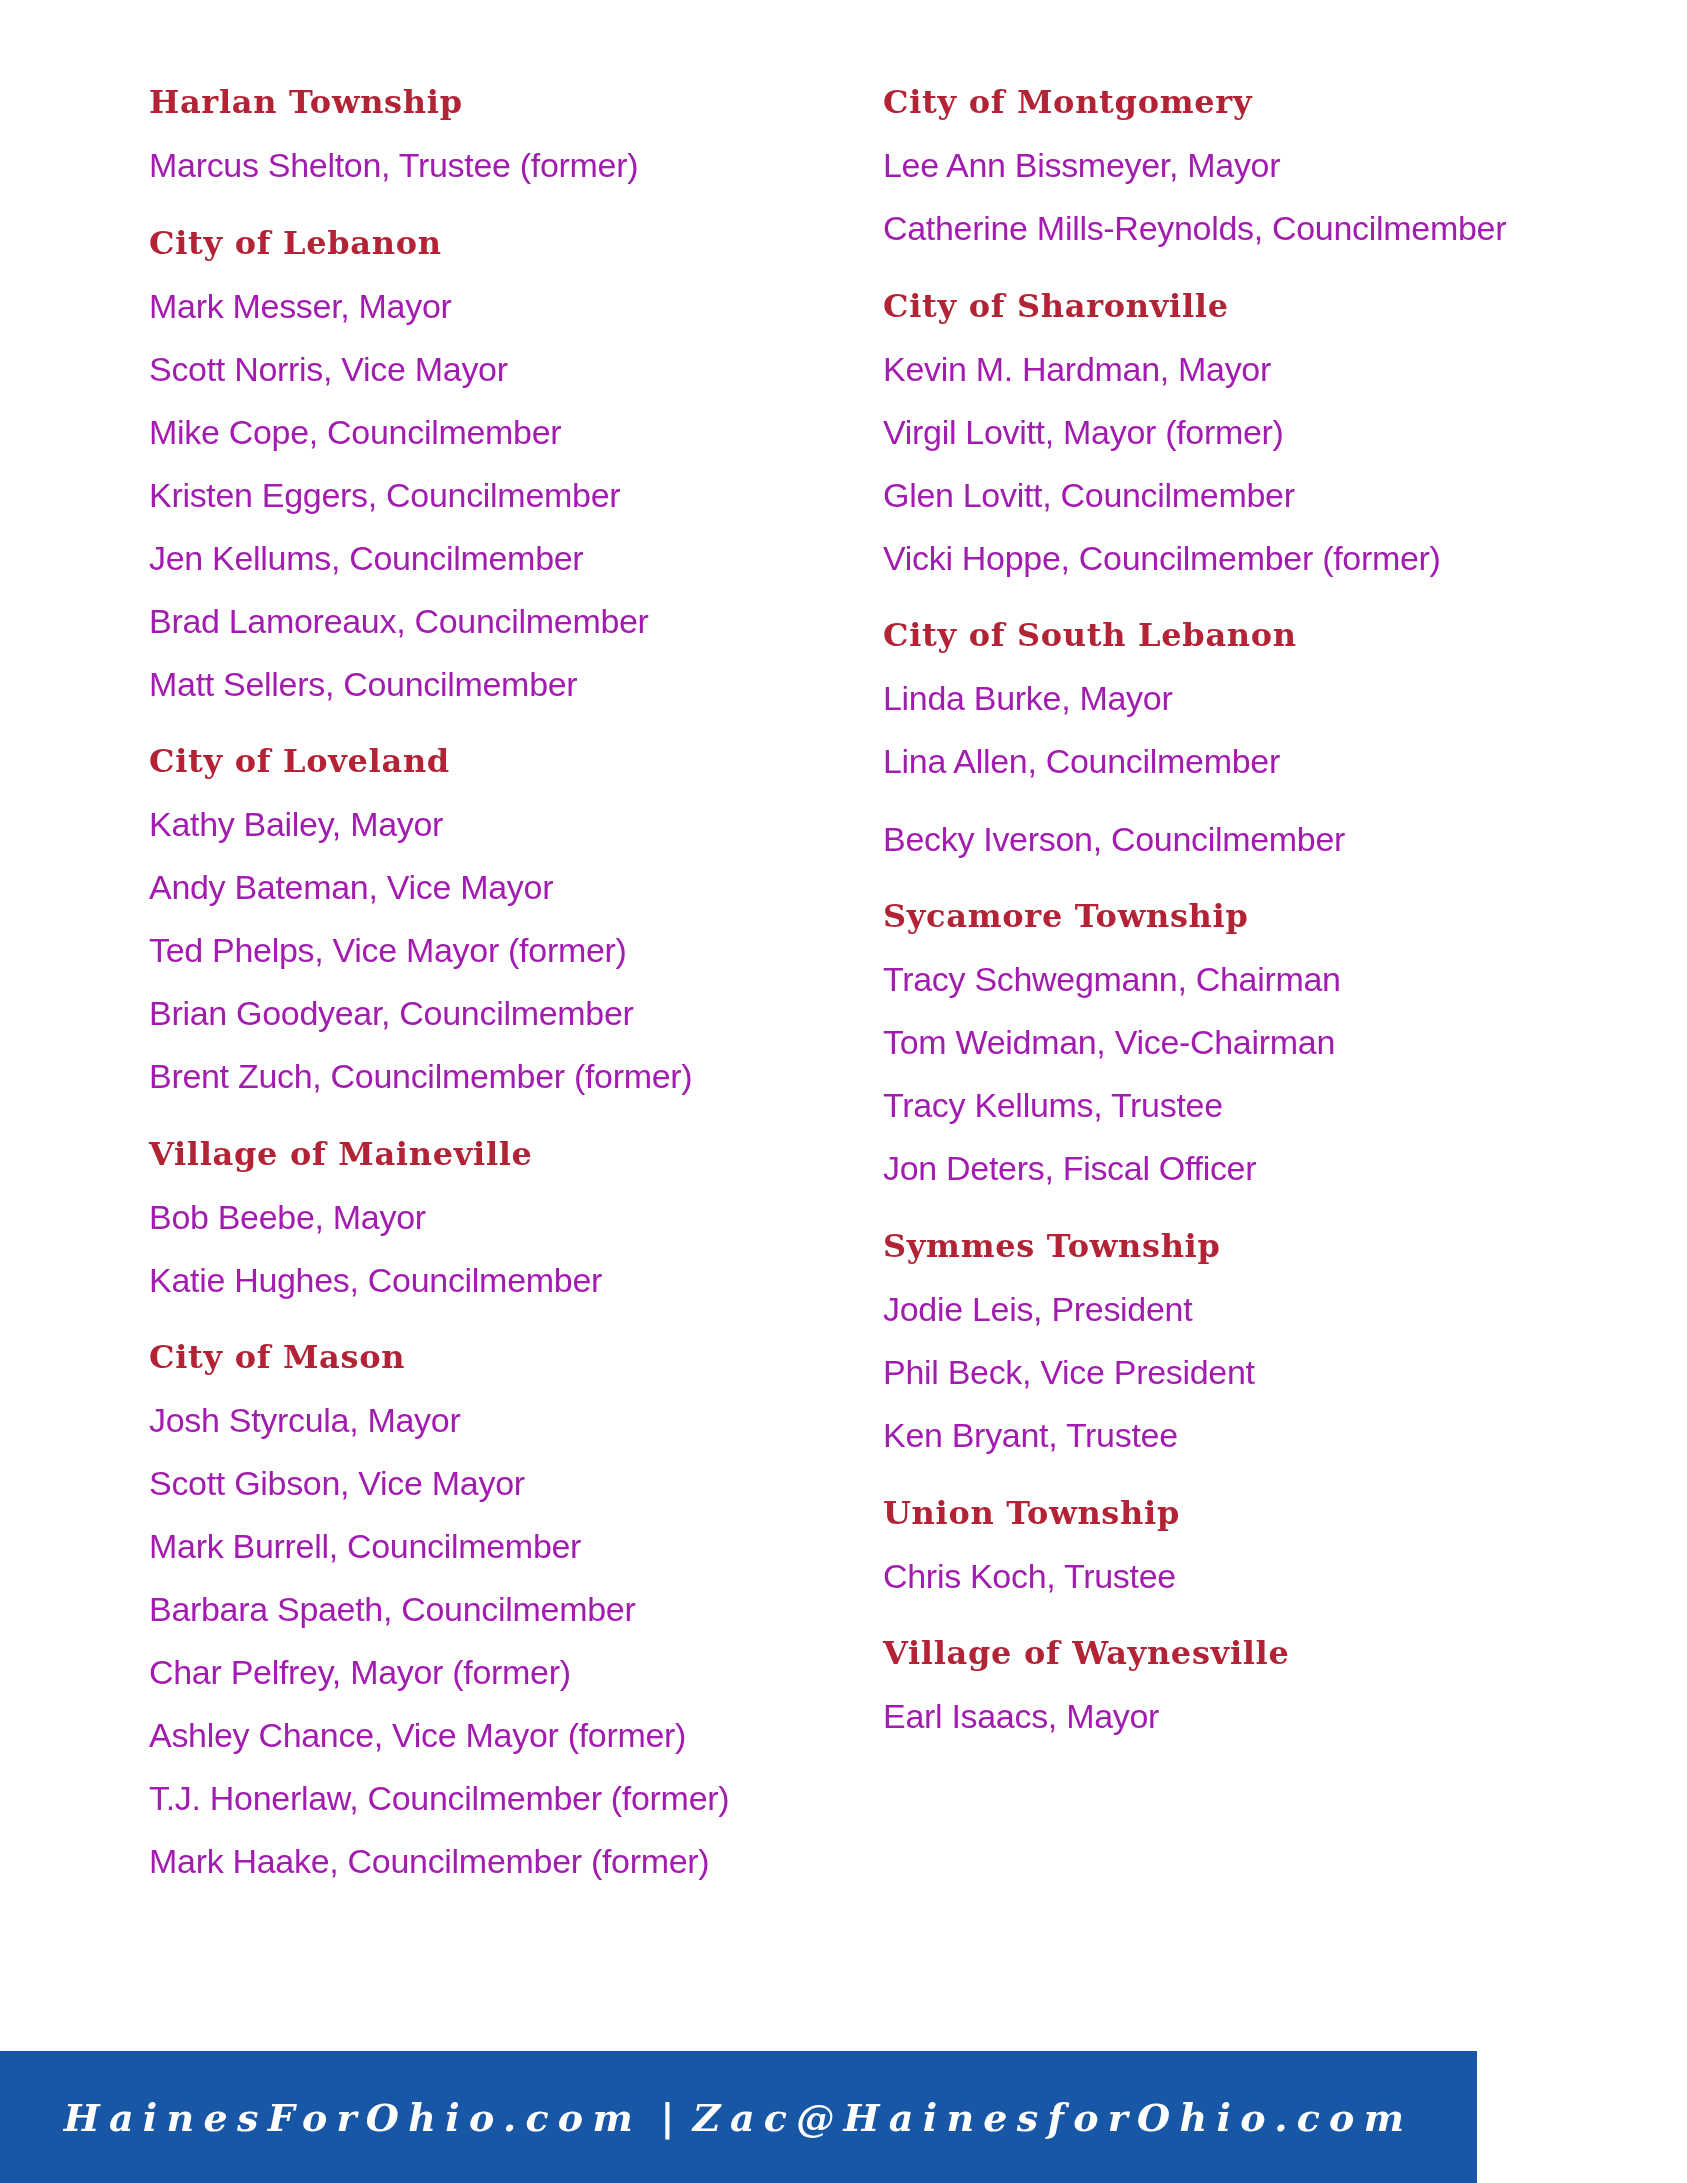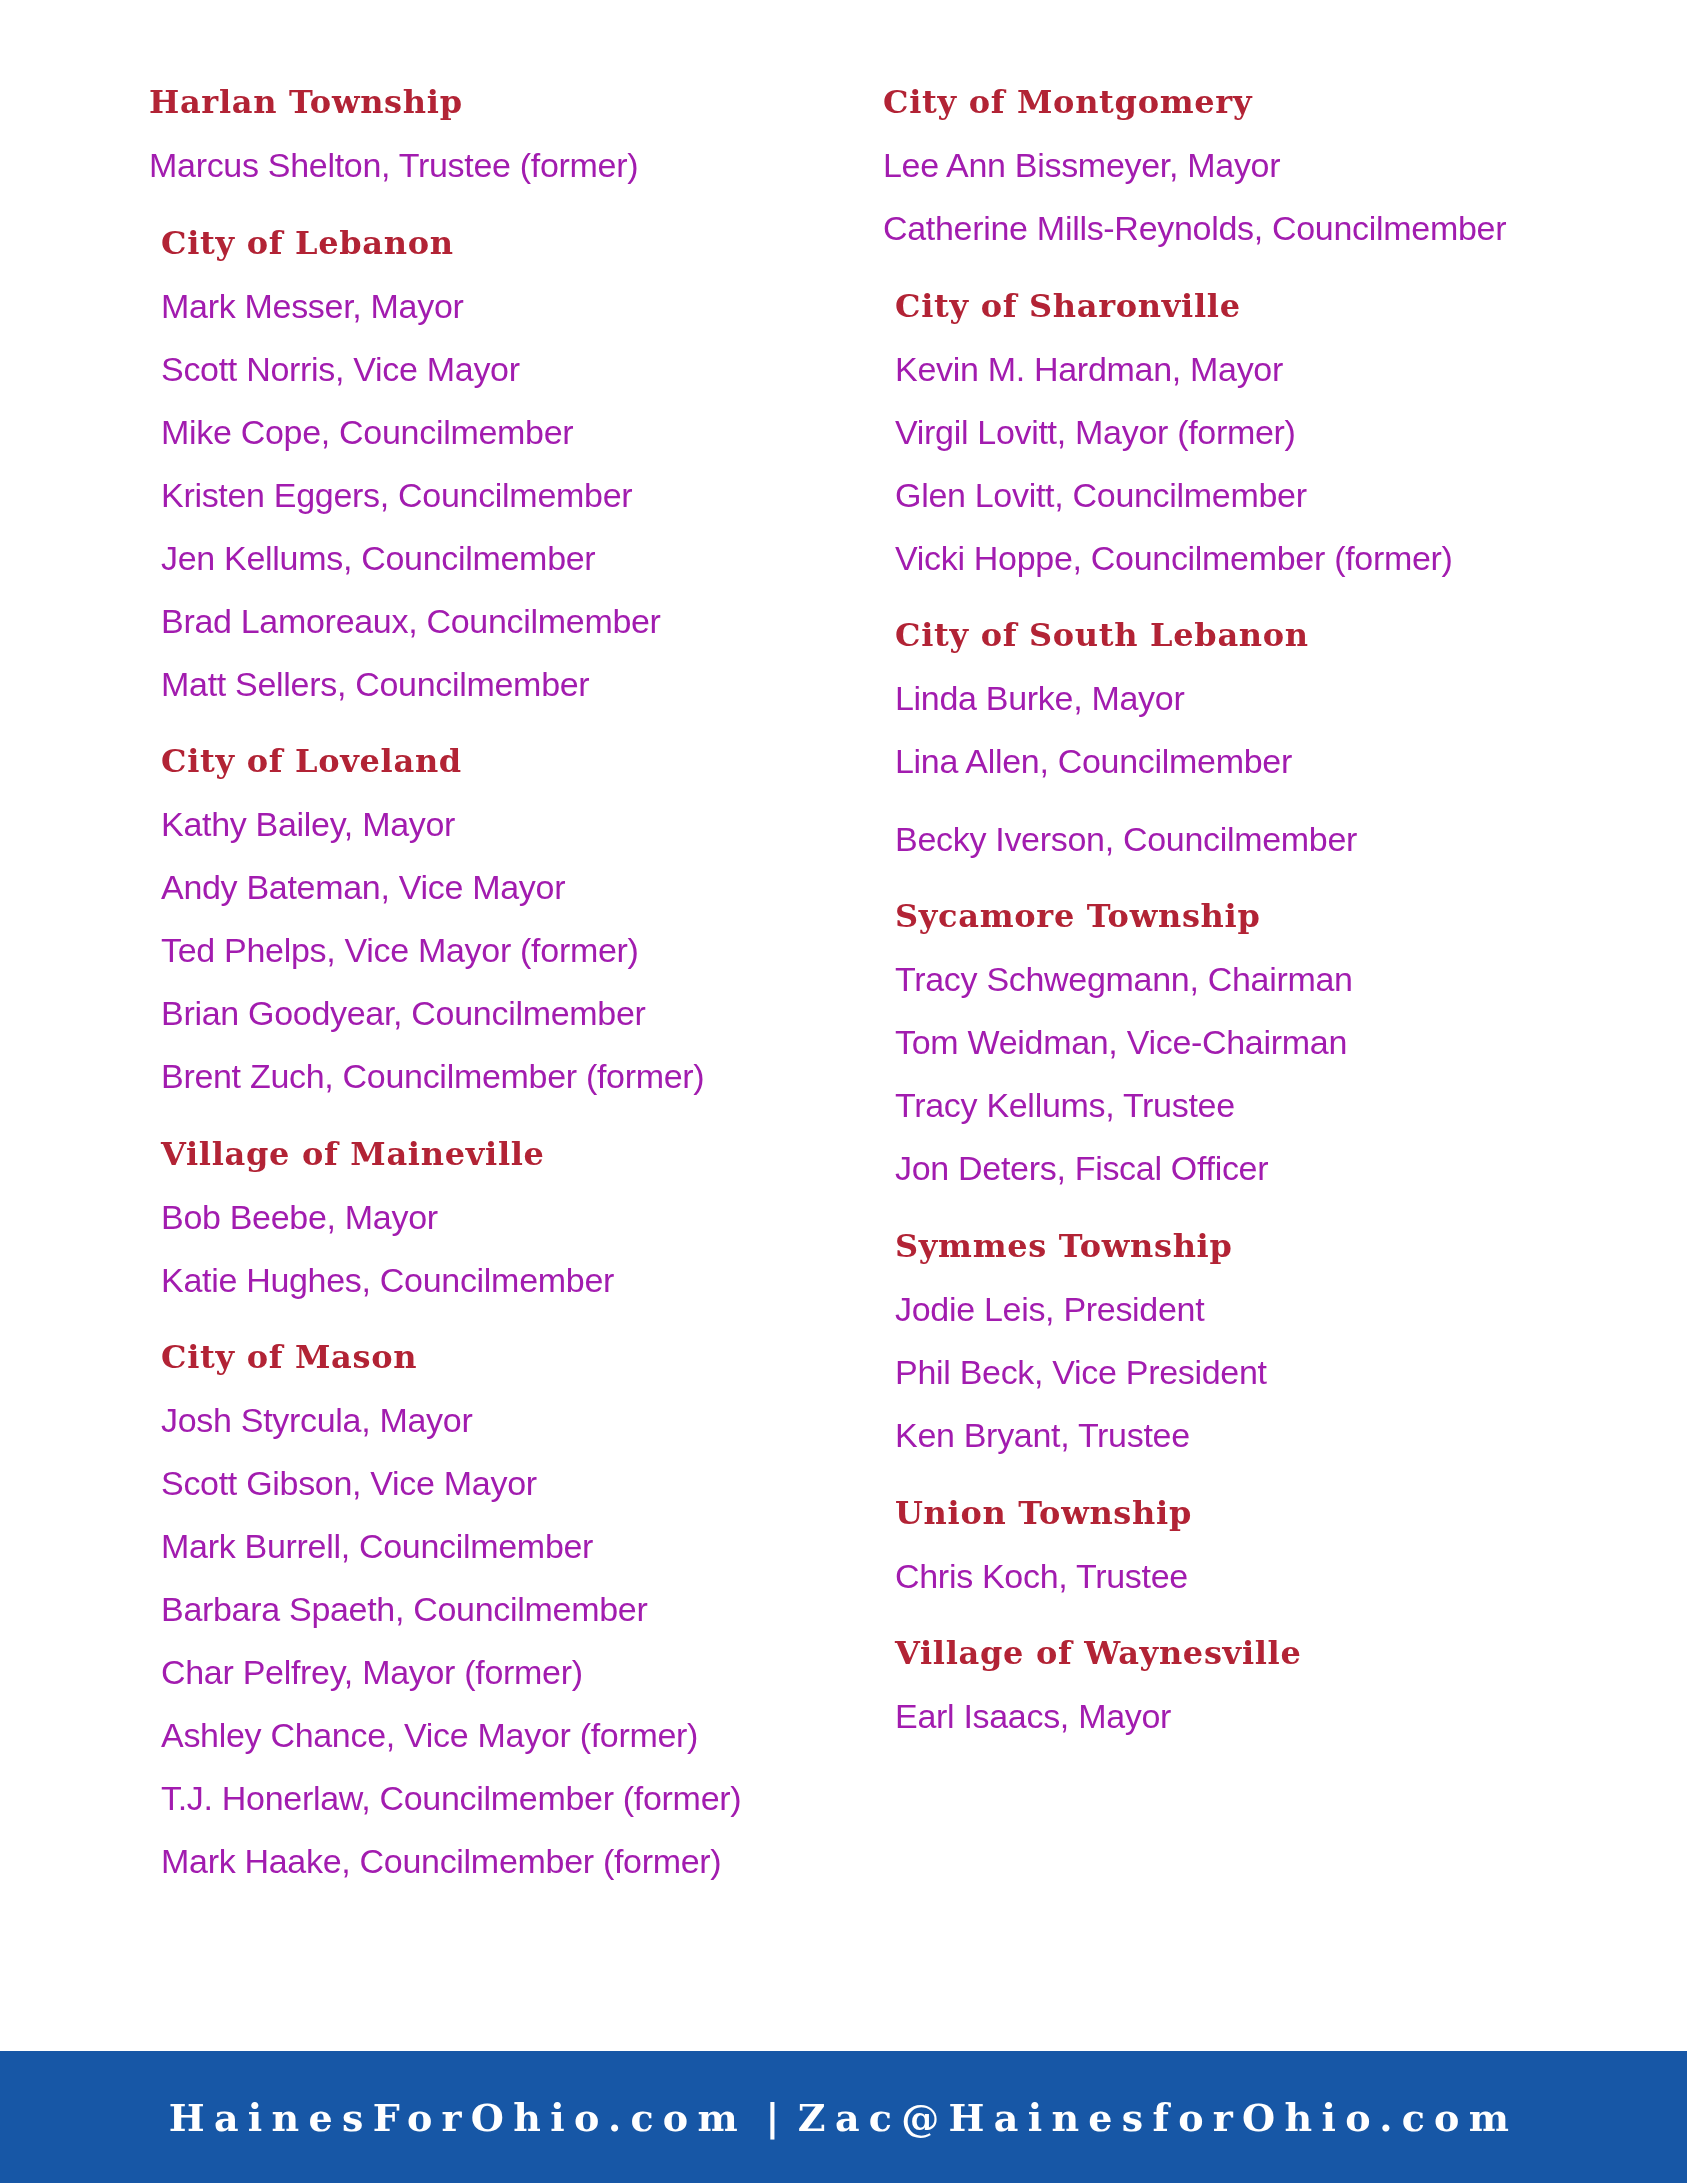--- a/index.html
+++ b/index.html
@@ -18,21 +18,21 @@
   }
   .column {
     position: absolute;
     top: 71px;
     width: 781px;
   }
   .column-left  { left: 149px; }
   .column-right { left: 883px; }
 
   .section { margin: 0; }
-  .section + .section { margin-top: 14.6px; margin-left: 12px; }
+  .section + .section { margin-top: 14.6px; }
 
   .section-title {
     font-family: "DejaVu Serif", serif;
     font-weight: 700;
     font-size: 32px;
     line-height: 63px;
     letter-spacing: 0.7px;
     color: #B22335;
     white-space: nowrap;
   }
@@ -43,26 +43,27 @@
     line-height: 63px;
     letter-spacing: -0.3px;
     color: #a21caf;
     white-space: nowrap;
   }
 
   .footer {
     position: absolute;
     left: 0;
     top: 2051px;
-    width: 1687px;
+    width: 1477px;
     height: 132px;
     background: #1757A6;
     display: flex;
     align-items: center;
     justify-content: center;
+    font-style: italic;
   }
   .footer-text {
     font-family: "DejaVu Serif", serif;
     font-weight: 700;
     font-size: 38px;
     color: #ffffff;
     letter-spacing: 9.3px;
     white-space: nowrap;
   }
   .footer-separator {

